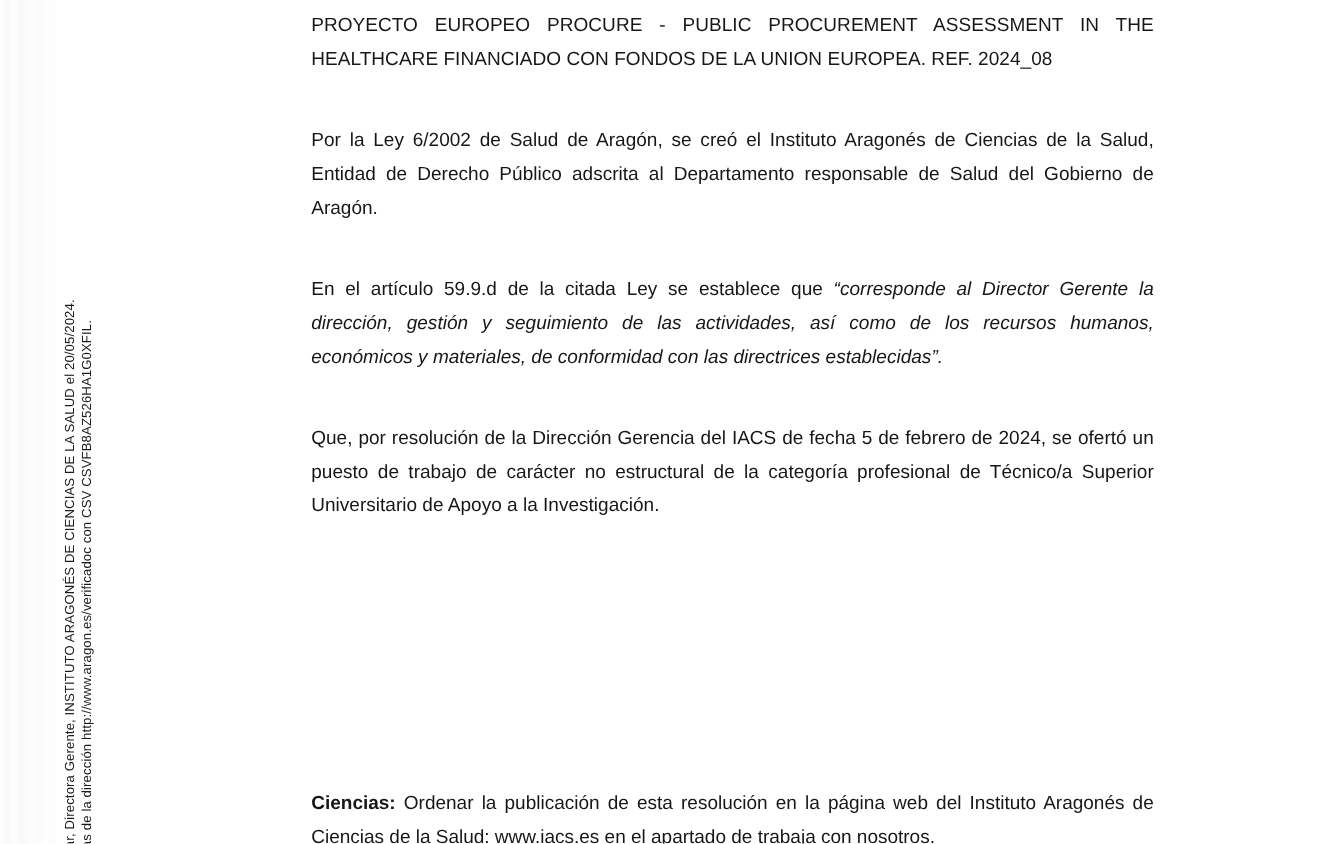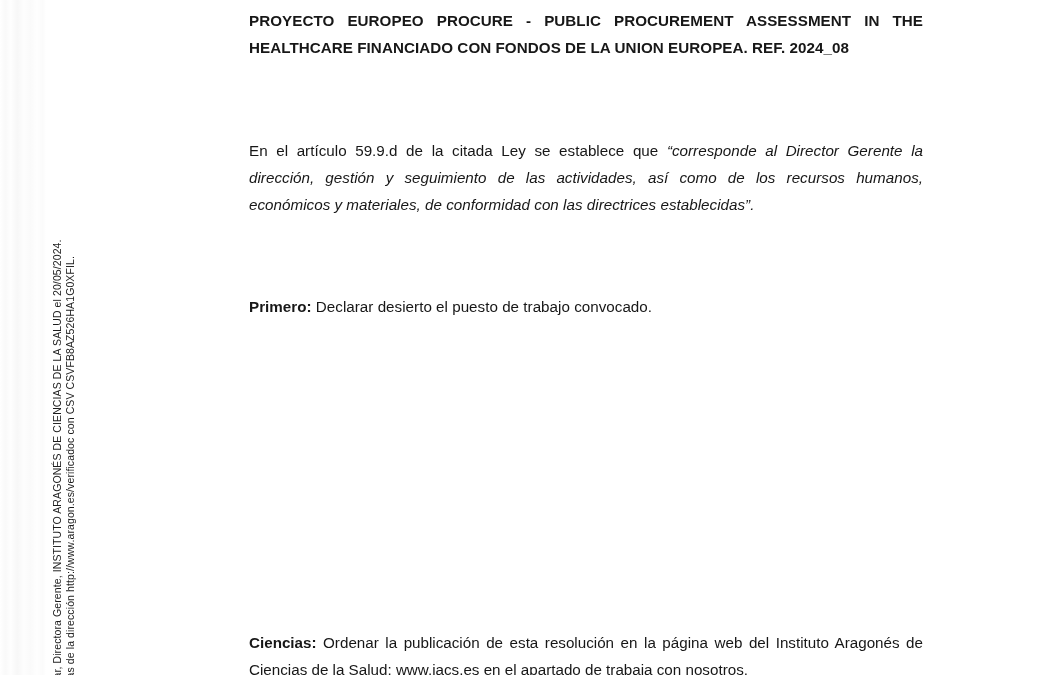--- a/index.html
+++ b/index.html
@@ -69,21 +69,21 @@
   .doc-body {
     position: absolute;
     left: 249px;
     top: 0;
     width: 674px;
     color: #171717;
   }
 
   .doc-title {
     font-size: 15.2px;
-    font-weight: bold;
+    font-weight: normal;
     line-height: 27px;
     text-align: justify;
     text-align-last: left;
     margin: 0;
     padding-top: 7px;
     letter-spacing: 0.05px;
   }
 
   p.para {
     font-size: 15.2px;
@@ -133,32 +133,33 @@
     <div class="csv-line csv-line-1">ar, Directora Gerente, INSTITUTO ARAGONÉS DE CIENCIAS DE LA SALUD el 20/05/2024.</div>
     <div class="csv-line csv-line-2">as de la dirección http://www.aragon.es/verificadoc con CSV CSVFB8AZ526HA1G0XFIL.</div>
   </div>
 
   <div class="doc-body">
 
     <h1 class="doc-title">PROYECTO EUROPEO PROCURE - PUBLIC PROCUREMENT ASSESSMENT IN THE HEALTHCARE FINANCIADO CON FONDOS DE LA UNION EUROPEA. REF. 2024_08</h1>
 
     <div class="gap-title-p1"></div>
 
+    <p class="para">Por la Ley 6/2002 de Salud de Aragón, se creó el Instituto Aragonés de Ciencias de la Salud, Entidad de Derecho Público adscrita al Departamento responsable de Salud del Gobierno de Aragón.</p>
 
     <div class="gap-p1-p2"></div>
 
     <p class="para"><span>En el artículo 59.9.d de la citada Ley se establece que </span><span class="quote-italic">“corresponde al Director Gerente la dirección, gestión y seguimiento de las actividades, así como de los recursos humanos, económicos y materiales, de conformidad con las directrices establecidas”.</span></p>
 
     <div class="gap-p2-p3"></div>
 
+    <p class="para">Que, por resolución de la Dirección Gerencia del IACS de fecha 5 de febrero de 2024, se ofertó un puesto de trabajo de carácter no estructural de la categoría profesional de Técnico/a Superior Universitario de Apoyo a la Investigación.</p>
 
     <div class="gap-p3-p4"></div>
 
 
     <div class="gap-p4-p5"></div>
 
-    <p class="para"><span class="lead">Primero:</span><span> Declarar desierto el puesto de trabajo convocado.</span></p>
 
   </div>
 
   <p class="clipped-last"><span class="lead">Ciencias:</span><span> Ordenar la publicación de esta resolución en la página web del Instituto Aragonés de Ciencias de la Salud: www.iacs.es en el apartado de trabaja con nosotros.</span></p>
 
 </div>
 
 </body></html>

